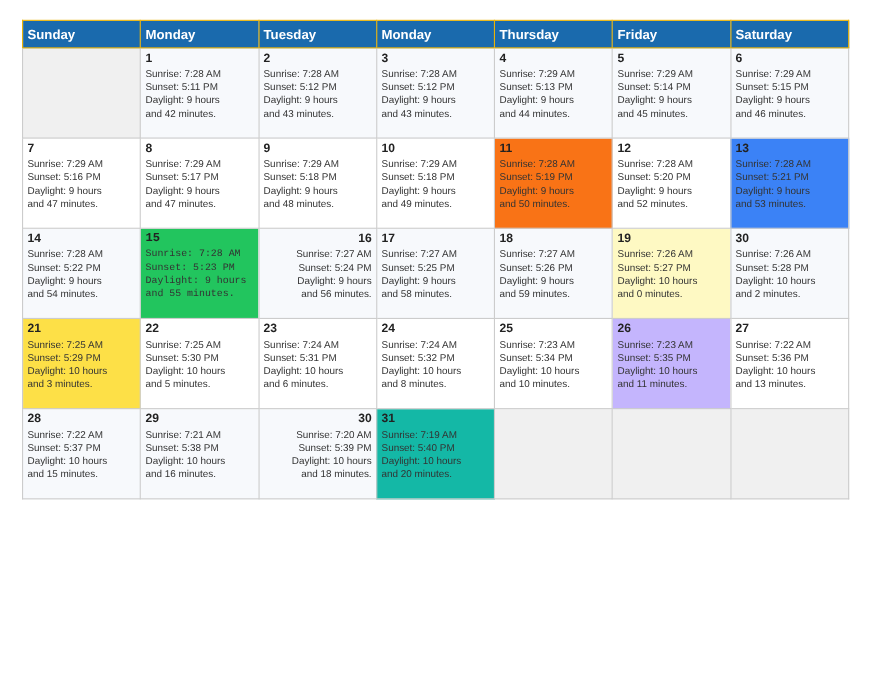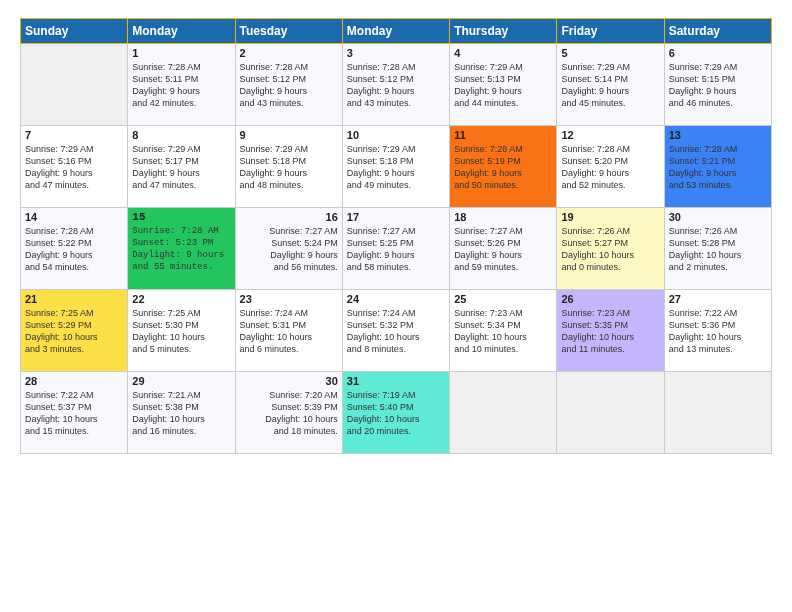--- a/index.html
+++ b/index.html
@@ -331,21 +331,21 @@
 Daylight: 10 hours
 and 16 minutes.</div>
           </td>
           <td style="background: rgb(247, 249, 252); text-align: right;">
             <span class="day-num">30</span>
             <div class="cell-info" style="white-space: pre-line;">Sunrise: 7:20 AM
 Sunset: 5:39 PM
 Daylight: 10 hours
 and 18 minutes.</div>
           </td>
-          <td style="background: #5eead4;">
+          <td style="background: #14b8a6;">
             <span class="day-num">31</span>
             <div class="cell-info" style="white-space: pre-line;">Sunrise: 7:19 AM
 Sunset: 5:40 PM
 Daylight: 10 hours
 and 20 minutes.</div>
           </td>
           <td class="empty" style="background: rgb(235, 235, 235);"></td>
           <td class="empty" style="background: rgb(235, 235, 235);"></td>
           <td class="empty" style="background: rgb(235, 235, 235);"></td>
         </tr>

